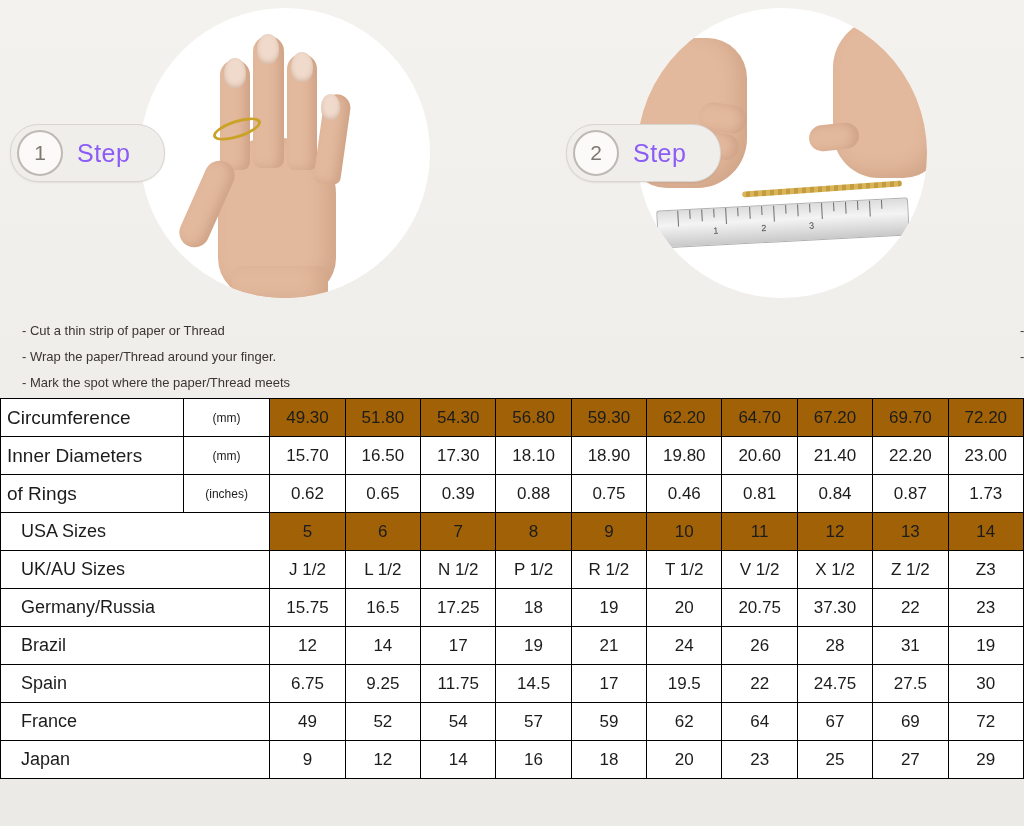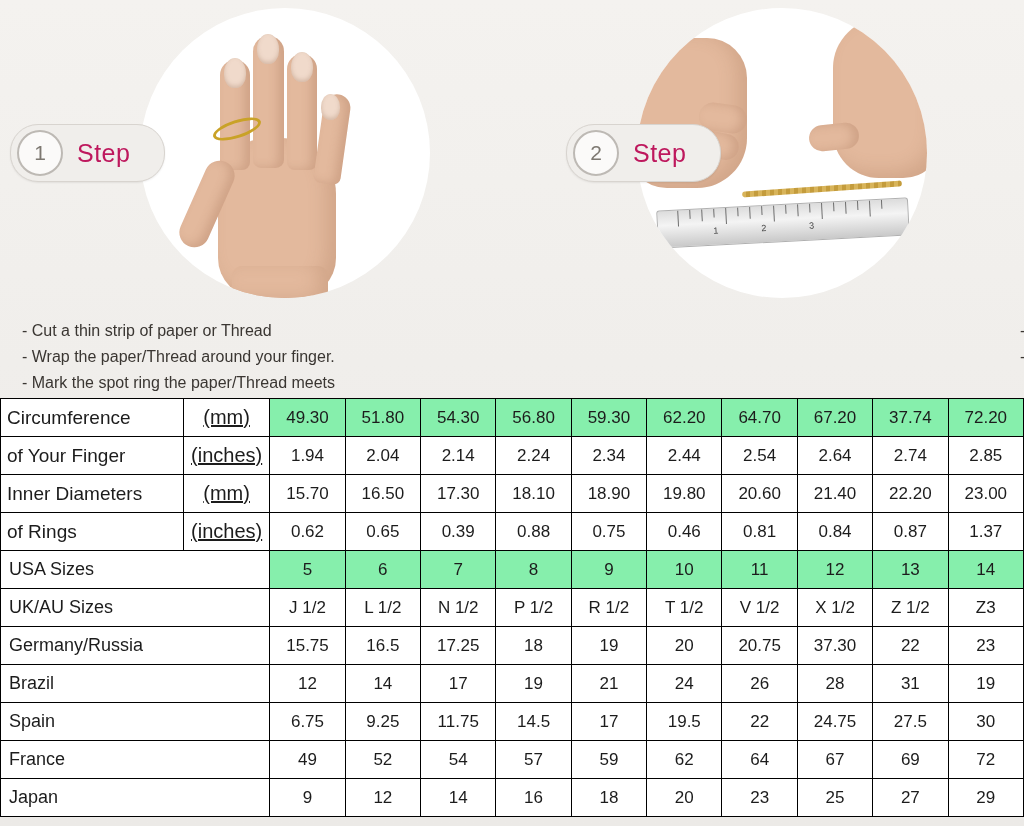--- a/index.html
+++ b/index.html
@@ -146,29 +146,29 @@
     background: #fbfaf9;
     color: #7d7871;
     font-size: 21px;
     display: flex;
     align-items: center;
     justify-content: center;
     margin-right: 14px;
   }
   .step-word {
     font-size: 25px;
-    color: #be185d;
+    color: #8b5cf6;
     letter-spacing: .5px;
   }
 
   
   .bullets {
     position: absolute;
     top: 318px;
-    font-size: 16px;
+    font-size: 13px;
     color: #3a3632;
     line-height: 26px;
   }
   .bullets.left-b { left: 22px; width: 470px; }
   .bullets.right-b { left: 508px; width: 500px; }
   .bullets div { white-space: nowrap; }
 
   
   .table-wrap {
     position: absolute;
@@ -194,28 +194,27 @@
     white-space: nowrap;
   }
   td.lbl {
     text-align: left;
     font-size: 19px;
     padding: 0 6px;
   }
   td.lbl-left {
     text-align: left;
     font-size: 18px;
-    padding-left: 8px;
+    padding-left: 20px;
   }
   td.unit {
-    font-size: 20px;
-    text-decoration: underline;
+    font-size: 12px;
   }
   td.shaded {
-    background: #86efac;
+    background: #a16207;
   }
   col.c-label { width: 182px; }
   col.c-unit { width: 86px; }
   col.c-val { width: 75px; }
 </style>
 </head>
 <body>
 
 <div class="page">
 
@@ -246,21 +245,21 @@
       </div>
 
       <div class="step-badge left-badge">
         <div class="step-num">1</div>
         <div class="step-word">Step</div>
       </div>
 
       <div class="bullets left-b">
         <div>-  Cut a thin strip of paper or Thread</div>
         <div>-  Wrap the paper/Thread around your finger.</div>
-        <div>-  Mark the spot ring the paper/Thread meets</div>
+        <div>-  Mark the spot where the paper/Thread meets</div>
       </div>
     </div>
 
     <div class="step-col right">
 
       <div class="photo photo-right">
         <div class="hand-wrap">
 
           <div class="palm" style="left:-10px; top:30px; width:120px; height:150px; border-radius:60px 40px 50px 40px;"></div>
           <div class="finger" style="left:62px; top:96px; width:48px; height:28px; border-radius:16px; transform:rotate(8deg);"></div>
@@ -331,38 +330,24 @@
           <td class="lbl" rowspan="1">Circumference</td>
           <td class="unit">(mm)</td>
           <td class="shaded">49.30</td>
           <td class="shaded">51.80</td>
           <td class="shaded">54.30</td>
           <td class="shaded">56.80</td>
           <td class="shaded">59.30</td>
           <td class="shaded">62.20</td>
           <td class="shaded">64.70</td>
           <td class="shaded">67.20</td>
-          <td class="shaded">37.74</td>
+          <td class="shaded">69.70</td>
           <td class="shaded">72.20</td>
         </tr>
 
-        <tr>
-          <td class="lbl">of Your Finger</td>
-          <td class="unit">(inches)</td>
-          <td>1.94</td>
-          <td>2.04</td>
-          <td>2.14</td>
-          <td>2.24</td>
-          <td>2.34</td>
-          <td>2.44</td>
-          <td>2.54</td>
-          <td>2.64</td>
-          <td>2.74</td>
-          <td>2.85</td>
-        </tr>
 
         <tr>
           <td class="lbl">Inner Diameters</td>
           <td class="unit">(mm)</td>
           <td>15.70</td>
           <td>16.50</td>
           <td>17.30</td>
           <td>18.10</td>
           <td>18.90</td>
           <td>19.80</td>
@@ -377,21 +362,21 @@
           <td class="unit">(inches)</td>
           <td>0.62</td>
           <td>0.65</td>
           <td>0.39</td>
           <td>0.88</td>
           <td>0.75</td>
           <td>0.46</td>
           <td>0.81</td>
           <td>0.84</td>
           <td>0.87</td>
-          <td>1.37</td>
+          <td>1.73</td>
         </tr>
 
         <tr>
           <td class="lbl-left" colspan="2">USA Sizes</td>
           <td class="shaded">5</td>
           <td class="shaded">6</td>
           <td class="shaded">7</td>
           <td class="shaded">8</td>
           <td class="shaded">9</td>
           <td class="shaded">10</td>

